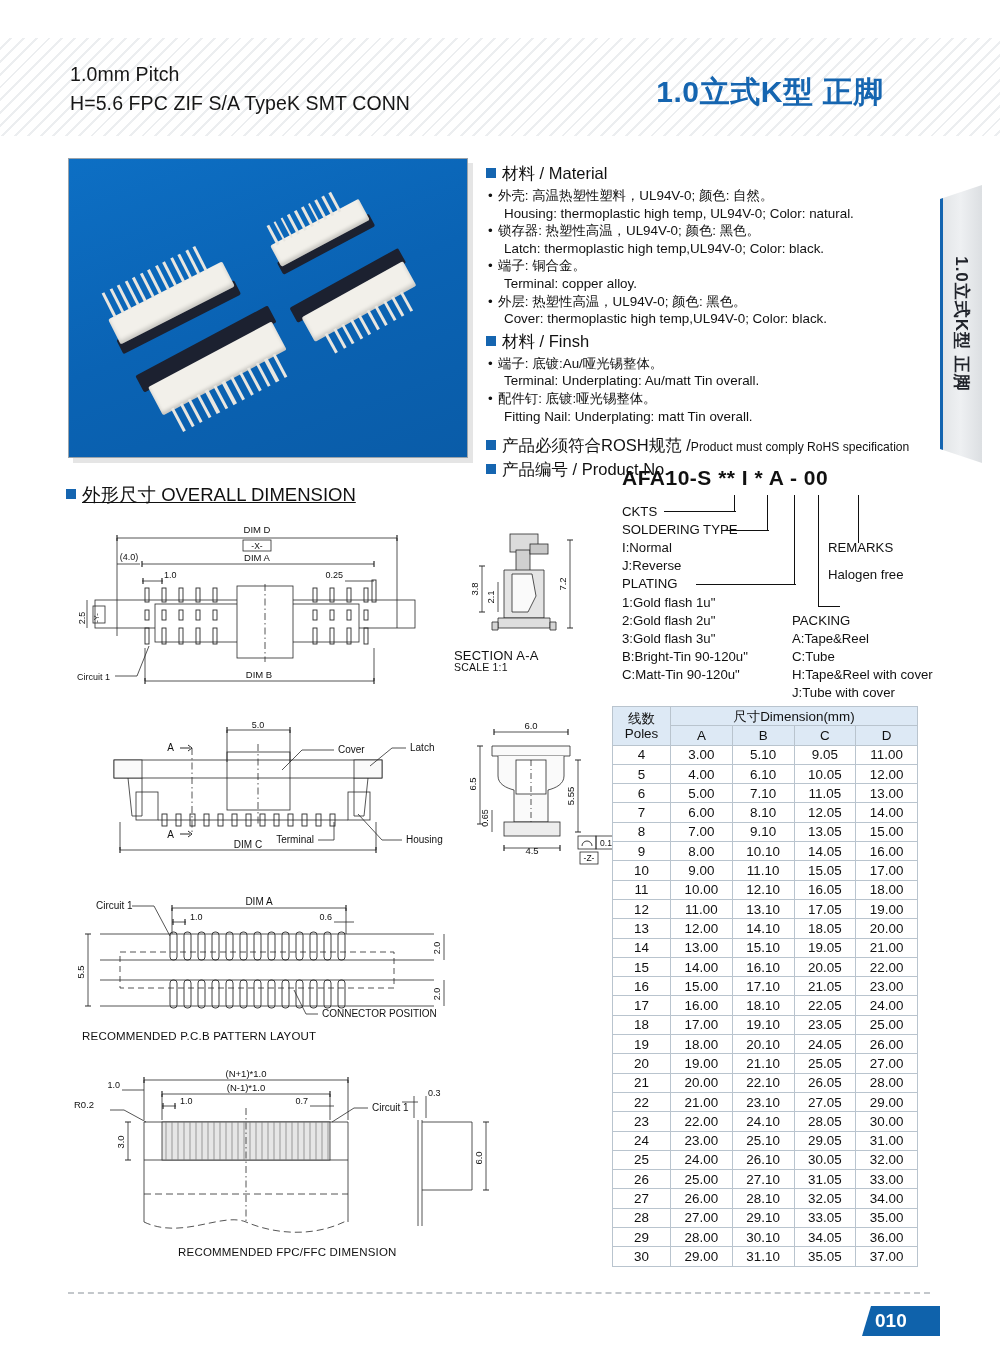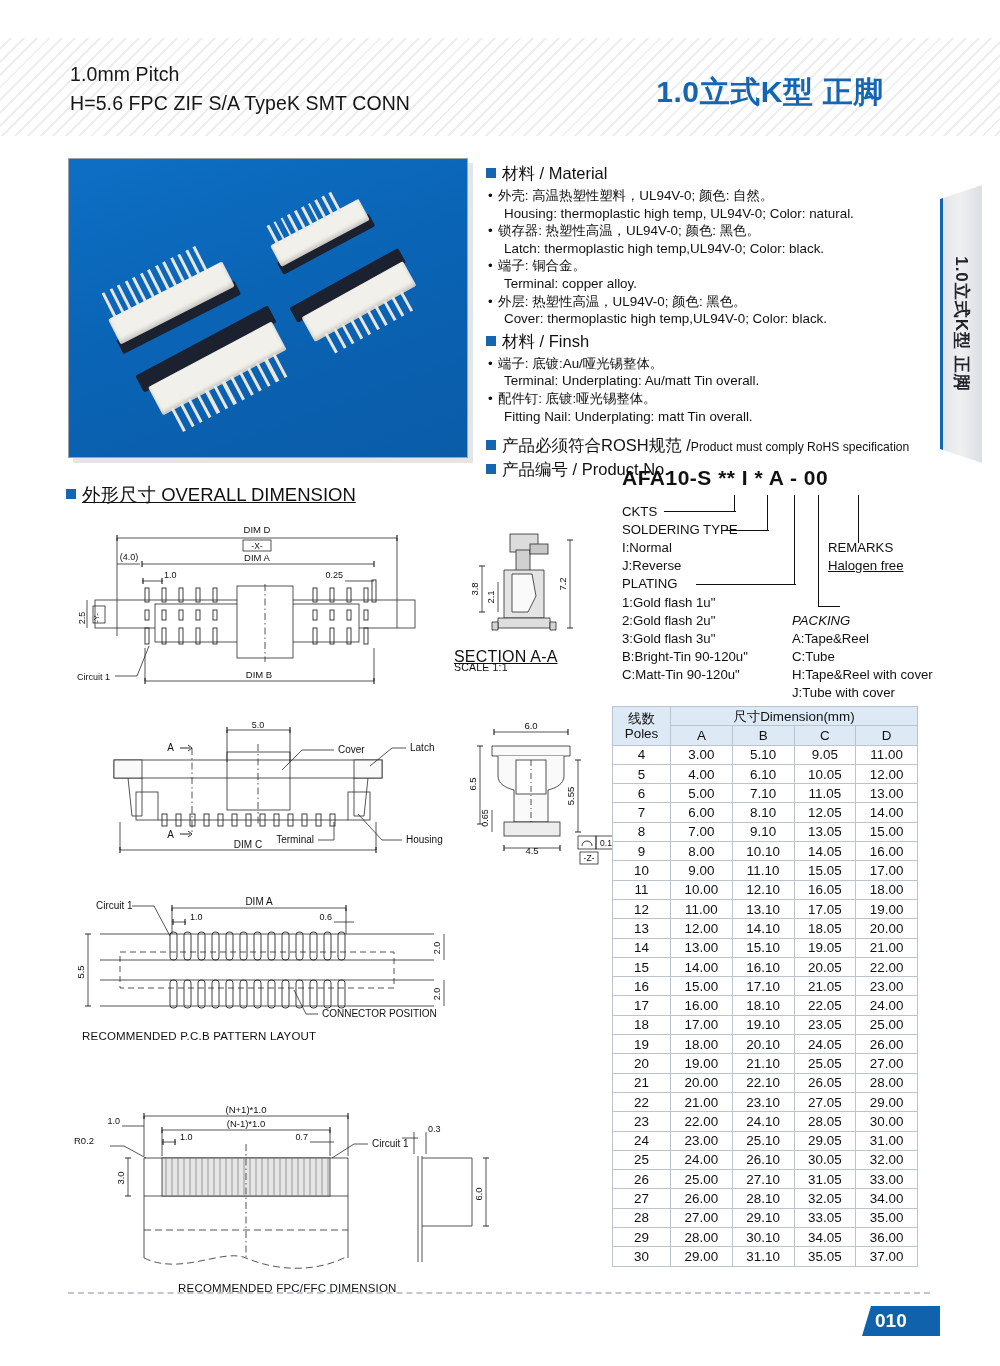--- a/index.html
+++ b/index.html
@@ -283,28 +283,28 @@
       <div class="pn-lbl" style="left:0; top:28px;">SOLDERING TYPE</div>
       <div class="pn-lbl" style="left:0; top:46px;">I:Normal</div>
       <div class="pn-lbl" style="left:0; top:64px;">J:Reverse</div>
       <div class="pn-lbl" style="left:0; top:82px;">PLATING</div>
       <div class="pn-lbl" style="left:0; top:101px;">1:Gold flash 1u"</div>
       <div class="pn-lbl" style="left:0; top:119px;">2:Gold flash 2u"</div>
       <div class="pn-lbl" style="left:0; top:137px;">3:Gold flash 3u"</div>
       <div class="pn-lbl" style="left:0; top:155px;">B:Bright-Tin 90-120u"</div>
       <div class="pn-lbl" style="left:0; top:173px;">C:Matt-Tin 90-120u"</div>
 
-      <div class="pn-lbl" style="left:170px; top:119px;font-style:italic;">PACKING</div>
+      <div class="pn-lbl" style="left:170px; top:119px;">PACKING</div>
       <div class="pn-lbl" style="left:170px; top:137px;">A:Tape&amp;Reel</div>
       <div class="pn-lbl" style="left:170px; top:155px;">C:Tube</div>
       <div class="pn-lbl" style="left:170px; top:173px;">H:Tape&amp;Reel with cover</div>
       <div class="pn-lbl" style="left:170px; top:191px;">J:Tube with cover</div>
 
       <div class="pn-lbl" style="left:206px; top:46px;">REMARKS</div>
-      <div class="pn-lbl" style="left:206px; top:64px;text-decoration:underline;">Halogen free</div>
+      <div class="pn-lbl" style="left:206px; top:73px;">Halogen free</div>
     </div>
   </div>
 
   <div class="dwg" style="left:62px; top:518px;margin-left:15px;">
     <svg width="360" height="180" viewBox="0 0 360 180">
       <g stroke="#2a2a2a" fill="none" stroke-width="0.8" font-family="Liberation Sans, sans-serif">
 
         <line x1="40" y1="20" x2="320" y2="20"></line>
         <path d="M40 17 l0 6 M320 17 l0 6" stroke-width="1.2"></path>
         <line x1="40" y1="20" x2="40" y2="118"></line>
@@ -403,21 +403,21 @@
         <text x="46" y="67" font-size="9.5" fill="#111" text-anchor="middle" stroke="none" transform="rotate(-90 46 67)">3.8</text>
 
         <line x1="66" y1="60" x2="66" y2="90"></line>
         <text x="62" y="75" font-size="9.5" fill="#111" text-anchor="middle" stroke="none" transform="rotate(-90 62 75)">2.1</text>
 
         <line x1="138" y1="18" x2="138" y2="106"></line>
         <path d="M135 18 l6 0 M135 106 l6 0" stroke-width="1.2"></path>
         <text x="134" y="62" font-size="9.5" fill="#111" text-anchor="middle" stroke="none" transform="rotate(-90 134 62)">7.2</text>
       </g>
     </svg>
-    <div class="cap" style="left:22px; top:126px; font-size:16px;text-decoration:underline;">SECTION A-A</div>
+    <div class="cap" style="left:22px; top:126px; font-size:13px;">SECTION A-A</div>
     <div class="cap" style="left:22px; top:139px; font-size:10.5px;">SCALE     1:1</div>
   </div>
 
   <div class="dwg" style="left:62px; top:722px;">
     <svg width="400" height="150" viewBox="0 0 400 150">
       <g stroke="#2a2a2a" fill="none" stroke-width="0.8" font-family="Liberation Sans, sans-serif">
 
         <line x1="165" y1="8" x2="228" y2="8"></line>
         <path d="M165 5 l0 6 M228 5 l0 6" stroke-width="1.2"></path>
         <text x="196" y="6" font-size="9" fill="#111" text-anchor="middle" stroke="none">5.0</text>
@@ -585,21 +585,21 @@
         <line x1="382" y1="96" x2="382" y2="122"></line>
         <text x="378" y="110" font-size="9" fill="#111" text-anchor="middle" stroke="none" transform="rotate(-90 378 110)">2.0</text>
 
         <path d="M232 106 L244 130 L256 130"></path>
         <text x="260" y="133" font-size="10" fill="#111" stroke="none">CONNECTOR POSITION</text>
       </g>
     </svg>
     <div class="cap" style="left:20px; top:146px; font-size:11.5px;">RECOMMENDED P.C.B PATTERN LAYOUT</div>
   </div>
 
-  <div class="dwg" style="left:62px; top:1062px;margin-top:36px;">
+  <div class="dwg" style="left:62px; top:1062px;">
     <svg width="440" height="190" viewBox="0 0 440 190">
       <g stroke="#2a2a2a" fill="none" stroke-width="0.8" font-family="Liberation Sans, sans-serif">
 
         <line x1="82" y1="18" x2="286" y2="18"></line>
         <path d="M82 15 l0 6 M286 15 l0 6" stroke-width="1.2"></path>
         <text x="184" y="15" font-size="9.5" fill="#111" text-anchor="middle" stroke="none">(N+1)*1.0</text>
 
         <line x1="100" y1="32" x2="268" y2="32"></line>
         <path d="M100 29 l0 6 M268 29 l0 6" stroke-width="1.2"></path>
         <text x="184" y="29" font-size="9.5" fill="#111" text-anchor="middle" stroke="none">(N-1)*1.0</text>

